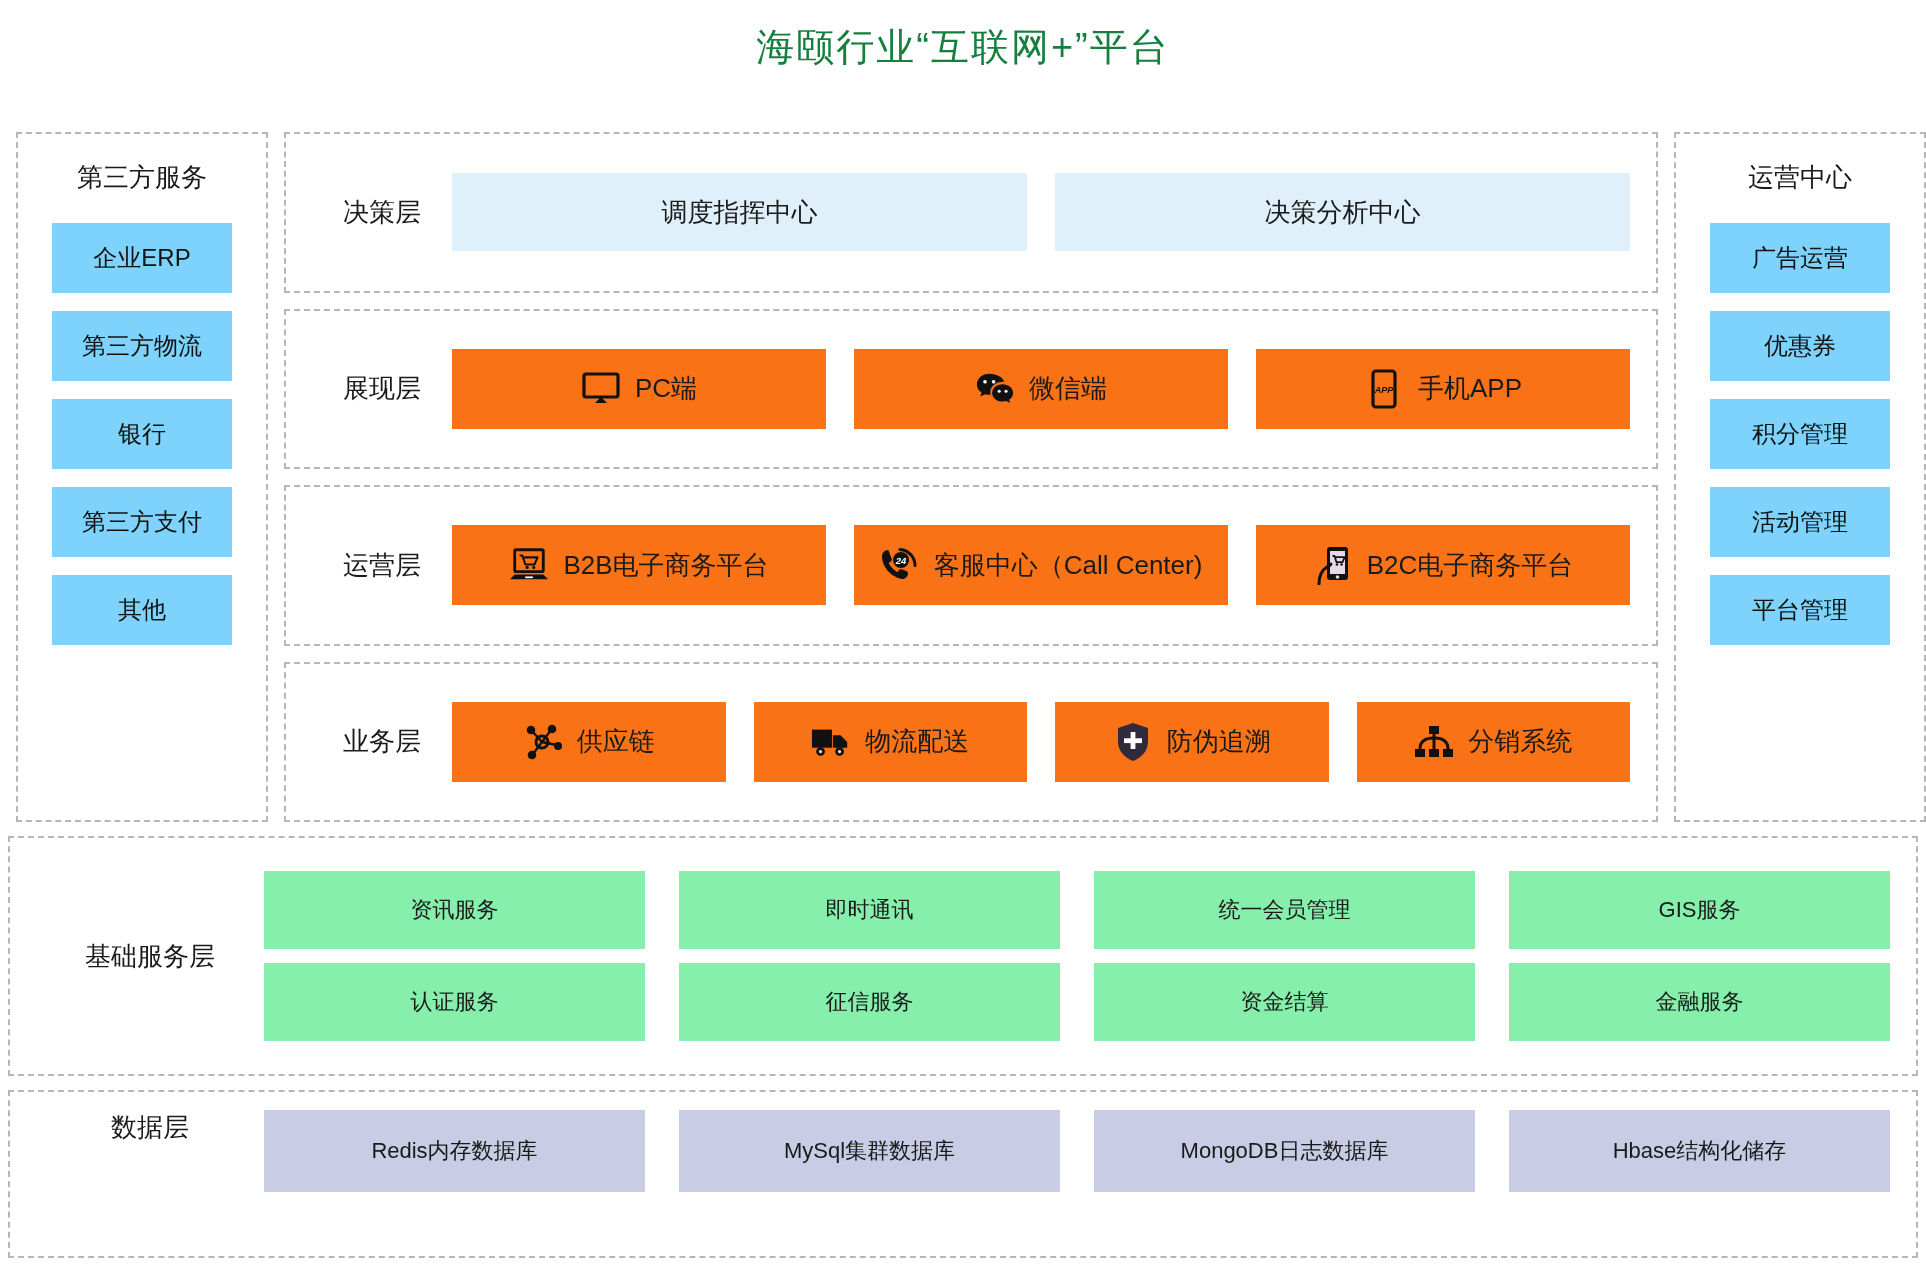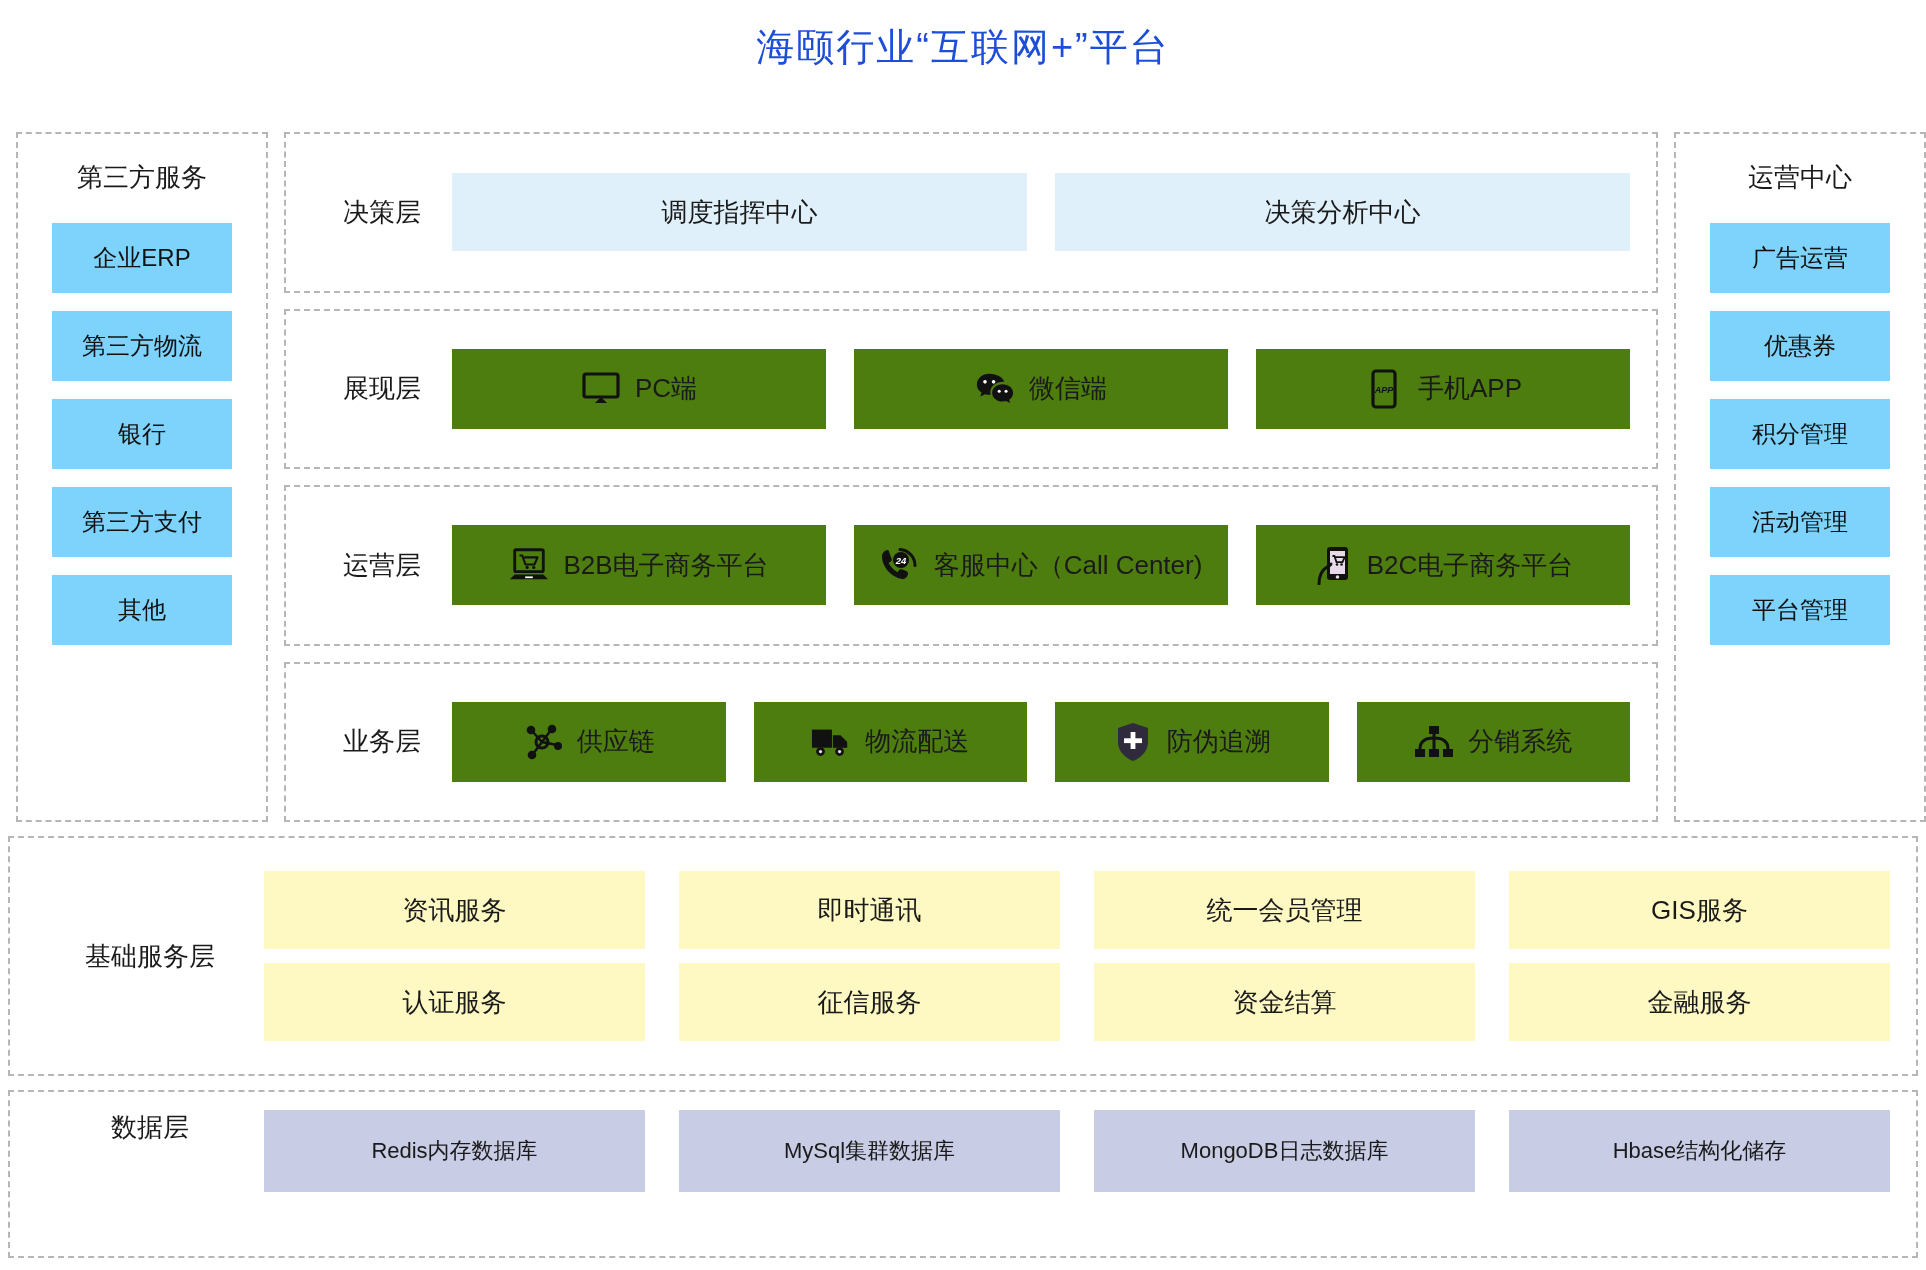--- a/index.html
+++ b/index.html
@@ -22,21 +22,21 @@
   }
 
   
   .title {
     text-align: center;
     font-size: 38px;
     font-weight: 400;
     letter-spacing: 2px;
     padding-top: 22px;
     padding-bottom: 6px;
-    color: #1d4ed8;
+    color: #15803d;
   }
 
   
   .dashed {
     border: 2px dashed #b6b6b6;
     box-sizing: border-box;
   }
 
   
   .top-region {
@@ -112,21 +112,21 @@
     height: 80px;
     display: flex;
     align-items: center;
     justify-content: center;
     gap: 14px;
     font-size: 26px;
     white-space: nowrap;
     min-width: 0;
   }
   .card.blue   { background: #dff0fa; height: 78px; }
-  .card.pink   { background: #4d7c0f; }
+  .card.pink   { background: #f97316; }
 
   .card-icon {
     display: inline-flex;
     align-items: center;
     justify-content: center;
     width: 40px;
     height: 40px;
     flex: 0 0 40px;
     font-style: italic;
   }
@@ -159,25 +159,25 @@
     min-width: 0;
   }
   .base-row {
     display: flex;
     gap: 34px;
     min-width: 0;
   }
   .base-cell {
     flex: 1 1 0;
     height: 78px;
-    background: #fef9c3;
+    background: #86efac;
     display: flex;
     align-items: center;
     justify-content: center;
-    font-size: 26px;
+    font-size: 22px;
     white-space: nowrap;
     min-width: 0;
   }
 
   
   .data-region {
     position: absolute;
     left: 8px;
     top: 1090px;
     width: 1910px;

